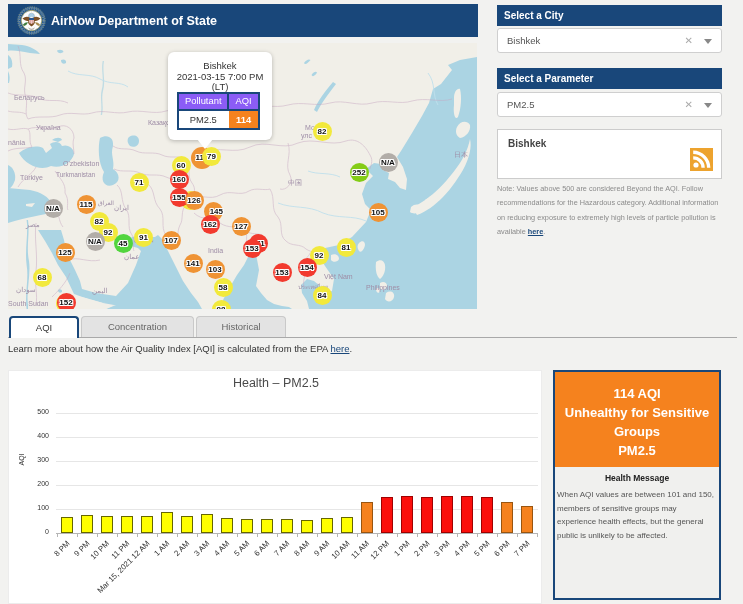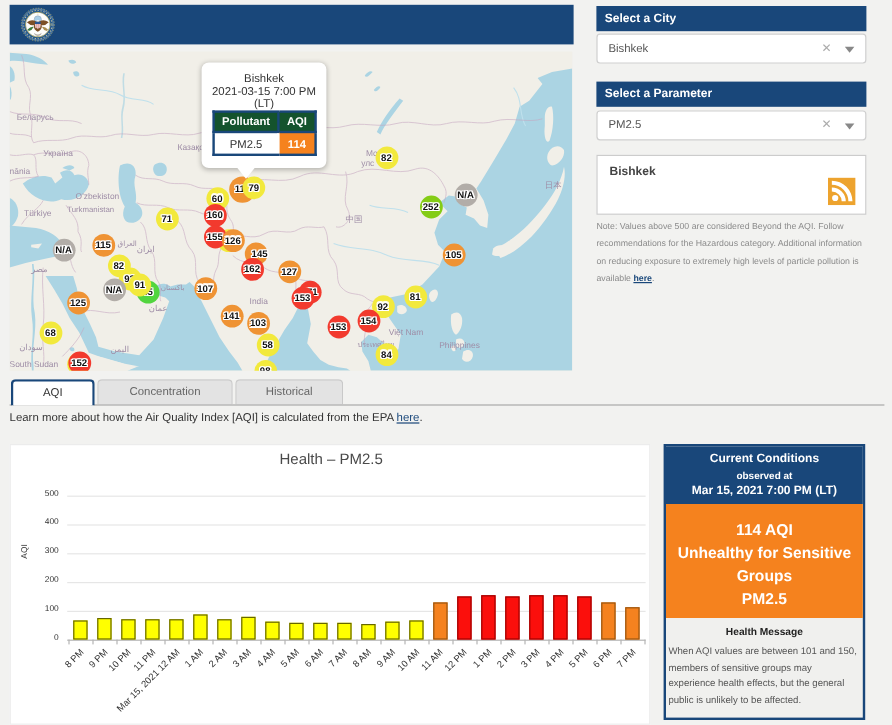--- a/index.html
+++ b/index.html
@@ -8,21 +8,21 @@
 #hdr { left:8px; top:4px; width:470px; height:33px; background:#19477a; }
 #hdr .ttl { position:absolute; left:43px; top:10px; color:#fff; font-weight:bold; font-size:12.5px; }
 #map { left:8px; top:43px; width:469px; height:266px; background:#f1efe8; overflow:hidden; }
 .mk { position:absolute; width:19px; height:19px; border-radius:50%; text-align:center; font-size:8px; font-weight:bold; color:#111; line-height:19px;
   text-shadow:-1px -1px 0 #fff,1px -1px 0 #fff,-1px 1px 0 #fff,1px 1px 0 #fff,0 -1px 0 #fff,0 1px 0 #fff,-1px 0 0 #fff,1px 0 0 #fff; }
 .yel { background:#f2e93c; } .ora { background:#ef9334; } .red { background:#f23a2e; }
 .pur { background:#84cc16; } .gry { background:#b2ada8; } .grn { background:#52d53e; }
 #tip { left:160px; top:9px; width:104px; height:88px; background:#fff; border-radius:6px; box-shadow:0 1px 4px rgba(0,0,0,0.25); font-size:9.5px; color:#333; text-align:center; }
 #tip .tail { position:absolute; left:29px; top:87px; width:0; height:0; border-left:8px solid transparent; border-right:8px solid transparent; border-top:10px solid #fff; }
 #tip table { position:absolute; left:9px; top:40px; border-collapse:collapse; }
-#tip th { background:#14532d; color:#fff; font-size:9.4px; font-weight:bold; padding:2px 6px 3px 6px; line-height:10px; border:2px solid #19477a; }
+#tip th { background:#8b5cf6; color:#fff; font-size:9.4px; font-weight:normal; padding:2px 6px 3px 6px; line-height:10px; border:2px solid #19477a; }
 #tip td { font-size:9.4px; padding:3px 6px; line-height:11px; border:2px solid #19477a; background:#fff; }
 #tip td:first-child { border-right:2px solid #fff; }
 #tip th:first-child { border-right:1px solid #2c5e96; }
 #tip td.aqi { background:#f5821e; color:#fff; font-weight:bold; }
 .tab { position:absolute; top:316px; height:21px; font-size:9.5px; text-align:center; line-height:19px; border:1px solid #c9c9c9; border-bottom:none; border-radius:4px 4px 0 0; background:#e3e3e3; color:#666; }
 .tab.act { background:#fff; border:2px solid #19477a; border-bottom:none; color:#333; z-index:3; height:22px; }
 #tabline { left:8px; top:337px; width:729px; height:1px; background:#a9a9a9; }
 #learn { left:8px; top:343px; font-size:9.5px; color:#333; }
 #chart { left:8px; top:370px; width:534px; height:234px; background:#fff; border:1px solid #ececec; }
 #cc { left:553px; top:370px; width:168px; height:230px; border:2px solid #19477a; background:#f0f0ee; }
@@ -54,20 +54,21 @@
     <path d="M5.4,12.6 Q9.6,9.4 13.1,12 L15.9,12 Q19.4,9.4 23.6,12.6 Q20.4,15.8 17.7,14.9 Q18.4,16.7 17.1,18.3 Q15.9,19.9 14.5,20.4 Q13.1,19.9 11.9,18.3 Q10.6,16.7 11.3,14.9 Q8.6,15.8 5.4,12.6 Z" fill="#7c5026"></path>
     <path d="M6,18.6 Q8.4,16 11,16.4 Q9.8,19.1 7,19.9 Z" fill="#3e7c3c"></path>
     <path d="M18,16.4 Q20.6,16 23,18.6 L22,19.9 Q19.2,19.1 18,16.4 Z" fill="#a98c4f"></path>
     <path d="M13.4,11 Q14.5,10.3 15.6,11 L15.4,12.2 L13.6,12.2 Z" fill="#f3f1ea"></path>
     <path d="M12.1,12.1 h4.8 v1.8 h-4.8 Z" fill="#2a5590"></path>
     <path d="M12.1,13.9 h4.8 v1.4 q0,1.9 -2.4,2.7 q-2.4,-0.8 -2.4,-2.7 Z" fill="#dc9a95"></path>
     <path d="M12.8,14.1 v3.3 M14.5,14.3 v3.6 M16.2,14.1 v3.3" stroke="#fff" stroke-width="0.5" fill="none"></path>
     <path d="M11.2,21.3 Q14.5,24 17.8,21.3 L17,23.2 Q14.5,24.6 12.1,23.2 Z" fill="#b9b4ac"></path>
     <circle cx="14.5" cy="6" r="0.8" fill="#ece7da"></circle>
   </svg>
+  <span class="ttl">AirNow Department of State</span>
 </div>
 
 <div class="abs" id="map">
   <svg width="469" height="266" viewBox="0 0 469 266" style="position:absolute;left:0;top:0;">
     <rect width="469" height="266" fill="#f1efe8"></rect>
     <g fill="#abd4e3" stroke="none">
 
       <path d="M11,110 C18,104 28,102 35,105 L38,110 L44,105 L42,101 C46,98 52,98 54,103 C60,101 66,105 66,111 C64,119 54,126 43,123 C33,128 18,123 11,110 Z"></path>
 
       <path d="M44,97 C48,94 53,94 54,97 L50,99 Z"></path>
@@ -219,21 +220,21 @@
   <div class="mk ora" style="left:360.5px; top:159.5px;">105</div>
   <div class="mk yel" style="left:304.5px; top:78.5px;">82</div>
   <div class="mk gry" style="left:370.5px; top:109.5px;">N/A</div>
   <div class="mk pur" style="left:341.5px; top:119.5px;">252</div>
   <div class="mk ora" style="left:68.5px; top:151.5px;">115</div>
   <div class="mk gry" style="left:35.5px; top:155.5px;">N/A</div>
   <div class="mk yel" style="left:81.5px; top:168.5px;">82</div>
   <div class="mk yel" style="left:90.5px; top:179.5px;">92</div>
   <div class="mk gry" style="left:77.5px; top:188.5px;">N/A</div>
   <div class="mk grn" style="left:105.5px; top:190.5px;">45</div>
-  <div class="mk yel" style="left:99px; top:184.5px;">91</div>
+  <div class="mk yel" style="left:126px; top:184.5px;">91</div>
   <div class="mk ora" style="left:47.5px; top:199.5px;">125</div>
   <div class="mk yel" style="left:24.5px; top:224.5px;">68</div>
   <div class="mk yel" style="left:47.5px; top:250.5px;"></div>
   <div class="mk red" style="left:48.5px; top:249.5px;">152</div>
   <div class="mk yel" style="left:203.5px; top:256.5px;">98</div>
 
   <div class="abs" id="tip">
     <div style="padding-top:9px; line-height:10.5px;">Bishkek<br>2021-03-15 7:00 PM<br>(LT)</div>
     <table>
       <tbody>
@@ -356,23 +357,18 @@
   <svg style="position:absolute; left:192px; top:18px;" width="23" height="23" viewBox="0 0 23 23">
     <rect width="23" height="23" fill="#eda32e"></rect>
     <circle cx="6" cy="17" r="2.6" fill="#fff"></circle>
     <path d="M3.2,8.2 a11.6,11.6 0 0 1 11.6,11.6 h-3.4 a8.2,8.2 0 0 0-8.2,-8.2 Z" fill="#fff"></path>
     <path d="M3.2,2.6 a17.2,17.2 0 0 1 17.2,17.2 h-3.4 a13.8,13.8 0 0 0-13.8,-13.8 Z" fill="#fff"></path>
   </svg>
 </div>
 <div class="abs" id="note">Note: Values above 500 are considered Beyond the AQI. Follow<br>recommendations for the Hazardous category. Additional information<br>on reducing exposure to extremely high levels of particle pollution is<br>available <a style="color:#19477a; font-weight:bold; text-decoration:underline;">here</a>.</div>
 
 <div class="abs" id="cc">
-  <div style="background:#19477a; color:#fff; text-align:center; height:48px; padding-top:5px;">
-    <div style="font-size:10px; font-weight:bold;">Current Conditions</div>
-    <div style="font-size:8.3px; font-weight:bold; margin-top:3px;">observed at</div>
-    <div style="font-size:10px; font-weight:bold; margin-top:3px;">Mar 15, 2021 7:00 PM (LT)</div>
-  </div>
   <div style="background:#f5821e; color:#fff; text-align:center; font-weight:bold; font-size:13px; line-height:19px; height:95px; padding-top:12px;">114 AQI<br>Unhealthy for Sensitive<br>Groups<br>PM2.5</div>
   <div style="padding:6px 2px 0 2px;">
     <div style="text-align:center; font-size:8.5px; font-weight:bold; color:#222;">Health Message</div>
     <div style="font-size:8px; color:#555; line-height:13.5px; margin-top:5px;">When AQI values are between 101 and 150,<br>members of sensitive groups may<br>experience health effects, but the general<br>public is unlikely to be affected.</div>
   </div>
 </div>
 
 </body></html>

